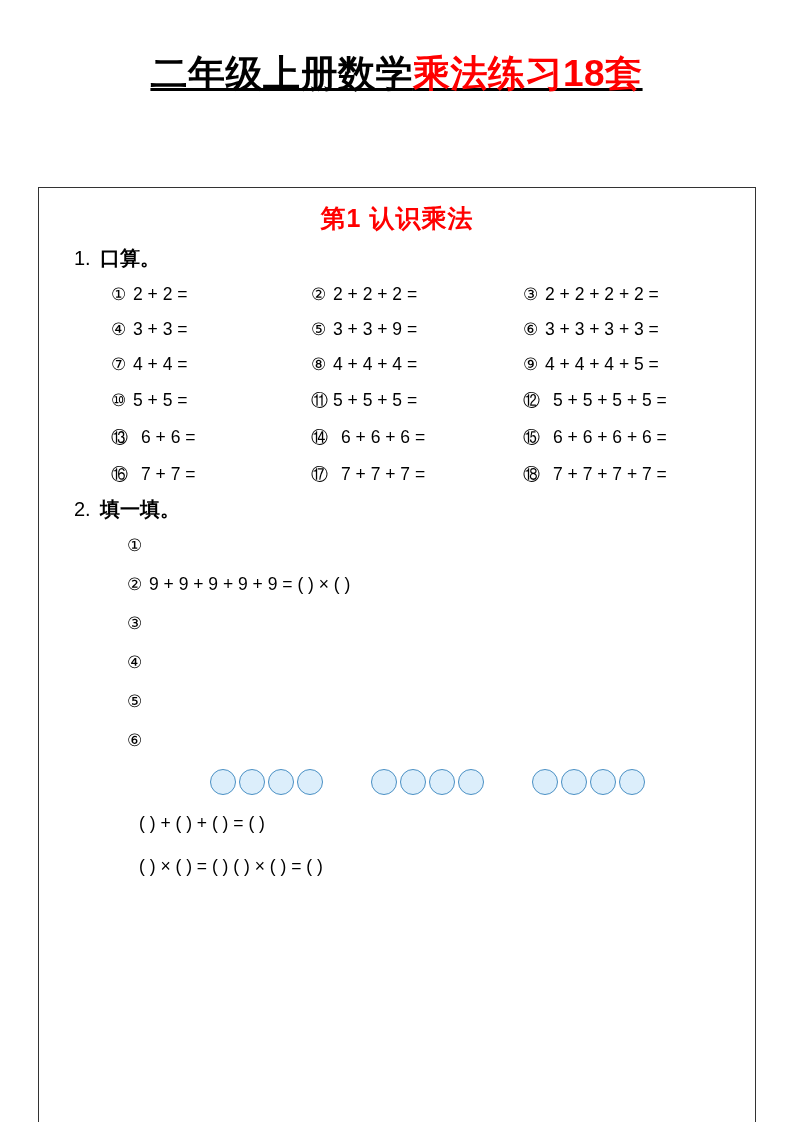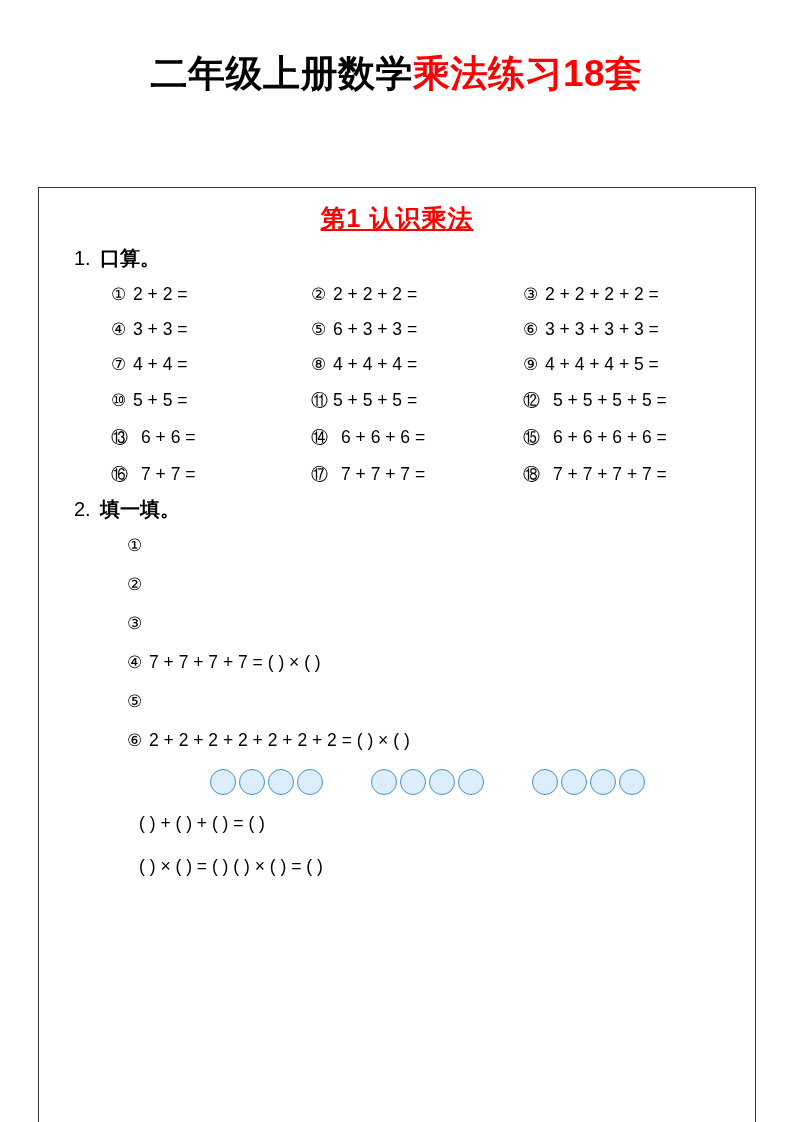--- a/index.html
+++ b/index.html
@@ -23,41 +23,41 @@
   }
   
   .main-title {
     text-align: center;
     font-size: 37px;
     font-weight: bold;
     letter-spacing: 0.5px;
     margin: 53px 0 0 0;
     white-space: nowrap;
     line-height: 1.15;
+    text-decoration: underline;
   }
   .main-title .black { color: #000000; }
   .main-title .red { color: #ff0000; }
 
   
   .sheet {
     position: absolute;
     left: 38px;
     top: 134px;
     width: 718px;
     height: 951px;
     border: 1.5px solid #333333;
     box-sizing: border-box;
     background: #ffffff;
   }
   .section-title {
     text-align: center;
     color: #ff0000;
     font-weight: bold;
     font-size: 25px;
-    text-decoration: underline;
     margin: 14px 0 0 0;
     letter-spacing: 1px;
   }
 
   
   .q {
     margin-top: 10px;
     padding-left: 30px;
     font-size: 17px;
   }
@@ -161,21 +161,21 @@
             <span class="cnum">③</span>
             <span>2 + 2 + 2 + 2 =</span>
           </div>
 
         <div class="item">
             <span class="cnum">④</span>
             <span>3 + 3 =</span>
           </div>
         <div class="item">
             <span class="cnum">⑤</span>
-            <span>6 + 3 + 3 =</span>
+            <span>3 + 3 + 9 =</span>
           </div>
         <div class="item">
             <span class="cnum">⑥</span>
             <span>3 + 3 + 3 + 3 =</span>
           </div>
 
         <div class="item">
             <span class="cnum">⑦</span>
             <span>4 + 4 =</span>
           </div>
@@ -232,34 +232,33 @@
     <div class="q" style="">
       <div class="q-head">
         <span class="num">2.</span><span>填一填。</span>
       </div>
       <div class="list-rows">
         <div class="item">
             <span class="cnum">①</span>
           </div>
         <div class="item">
             <span class="cnum">②</span>
+            <span>9 + 9 + 9 + 9 + 9 = (    ) × (    )</span>
           </div>
         <div class="item">
             <span class="cnum">③</span>
           </div>
         <div class="item">
             <span class="cnum">④</span>
-            <span>7 + 7 + 7 + 7 = (    ) × (    )</span>
           </div>
         <div class="item">
             <span class="cnum">⑤</span>
           </div>
         <div class="item">
             <span class="cnum">⑥</span>
-            <span>2 + 2 + 2 + 2 + 2 + 2 + 2 = (    ) × (    )</span>
           </div>
       </div>
     </div>
 
     <div class="q" style="margin-top:2px;">
 
       <div class="circles-row">
         <div class="circle-group">
           <div class="circ"></div>
           <div class="circ"></div>

